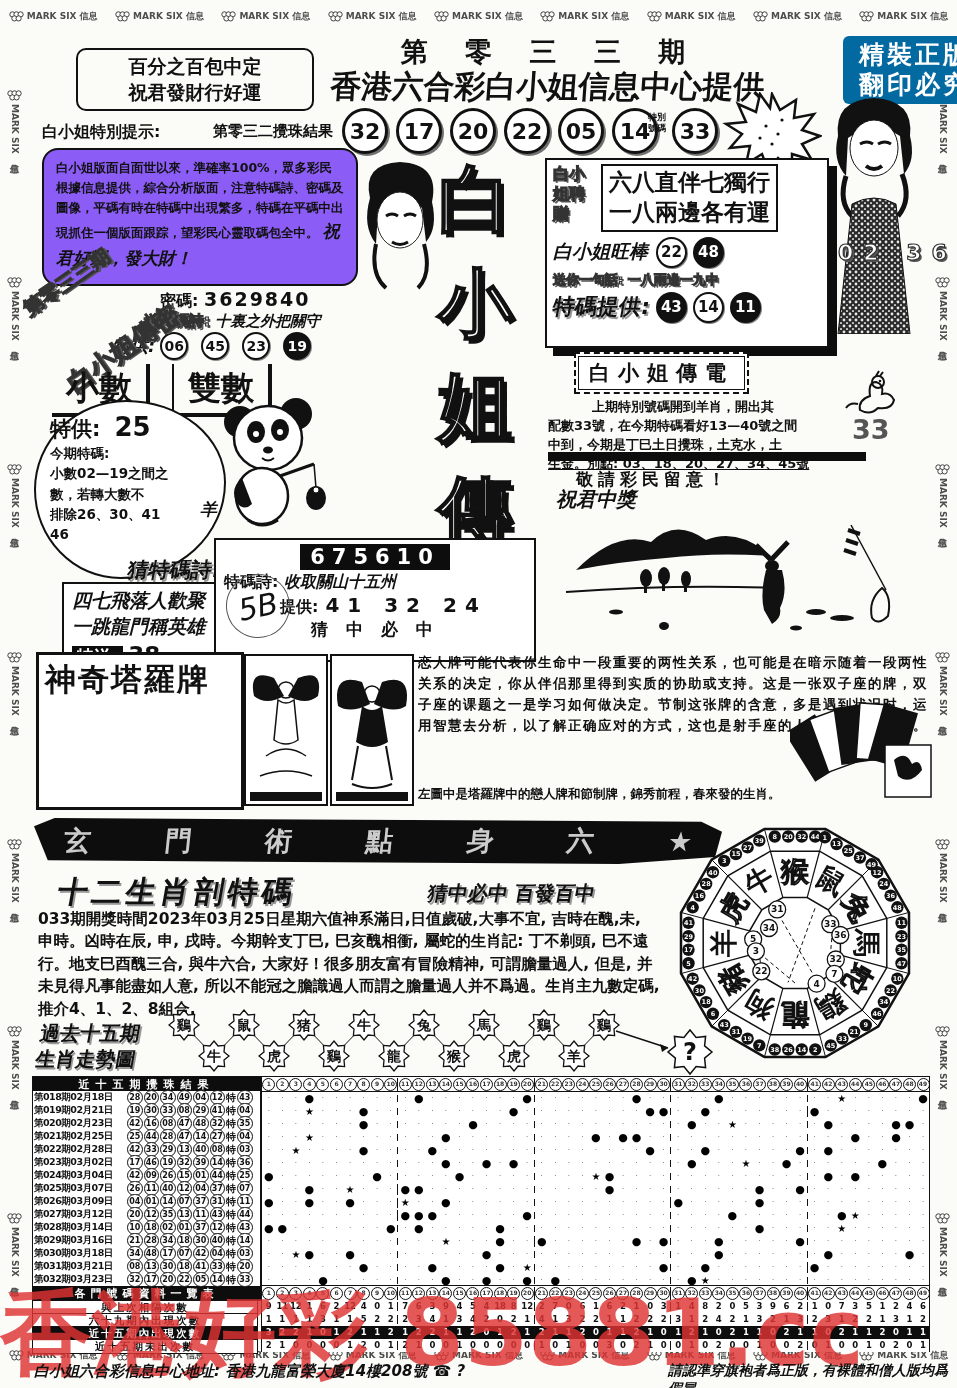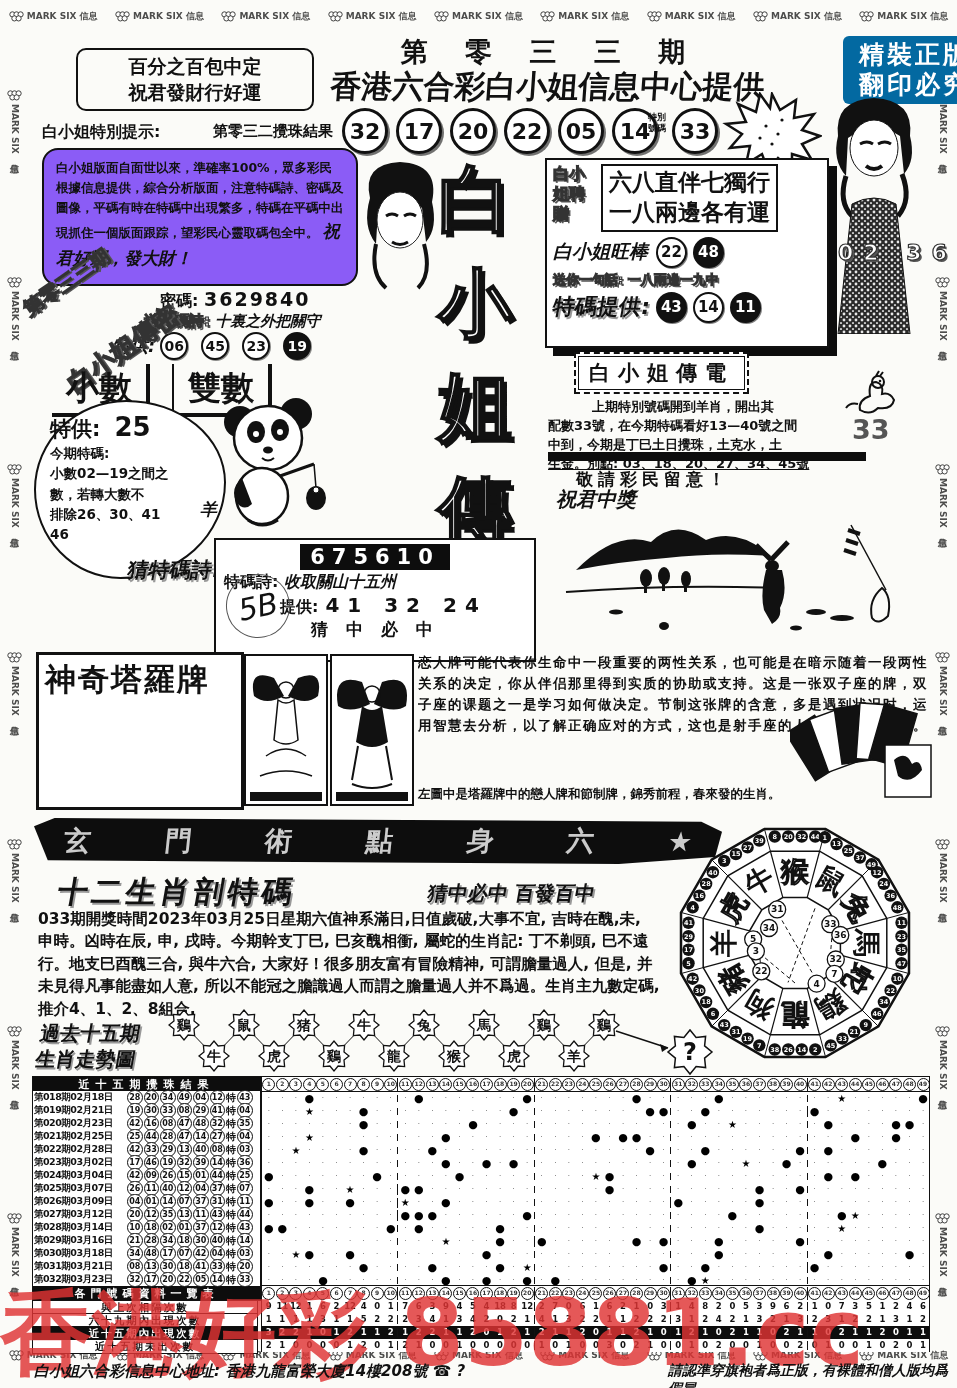--- a/index.html
+++ b/index.html
@@ -625,20 +625,28 @@
     <ellipse cx="44" cy="104" rx="26" ry="28" fill="#fff" stroke="#111" stroke-width="2.5"></ellipse>
     <path d="M24,86 q-12,10 -6,24 q8,10 16,2" fill="#111"></path>
     <path d="M62,84 L96,72" stroke="#111" stroke-width="3"></path>
     <path d="M96,72 L98,96" stroke="#111" stroke-width="1.5"></path>
     <ellipse cx="98" cy="106" rx="10" ry="12" fill="#111"></ellipse>
       <circle cx="98" cy="98" r="3" fill="#fff" stroke="#111"></circle>
     <path d="M30,128 q14,10 30,0" stroke="#111" stroke-width="3" fill="none"></path>
   </svg>
 
   <div class="abs bold distress" style="left:128px;top:556px;font-size:21px;">猜特碼詩:</div>
+  <div class="abs poembox" style="left:62px;top:582px;width:170px;">
+    <div class="script" style="font-size:19px;">四七飛落人歡聚</div>
+    <div class="script" style="font-size:19px;">一跳龍門稱英雄</div>
+    <div style="margin-top:2px;">
+      <span class="sq-label" style="font-size:18px;">特送:</span>
+      <span class="bold" style="font-size:23px;">38</span>
+    </div>
+  </div>
 
   <div class="abs" style="left:214px;top:538px;width:302px;height:112px;border:2px solid #111;background:#fff;padding:4px 8px;">
     <div style="text-align:center;">
       <span class="blackbar" style="display:inline-flex;padding:1px 10px;font-size:21px;letter-spacing:7px;">675610</span>
     </div>
     <div class="bold" style="font-size:16px;margin-top:2px;">
       <span>特碼詩:</span>
       <span class="script">收取關山十五州</span>
     </div>
     <div class="bold" style="font-size:20px;margin-left:56px;">

